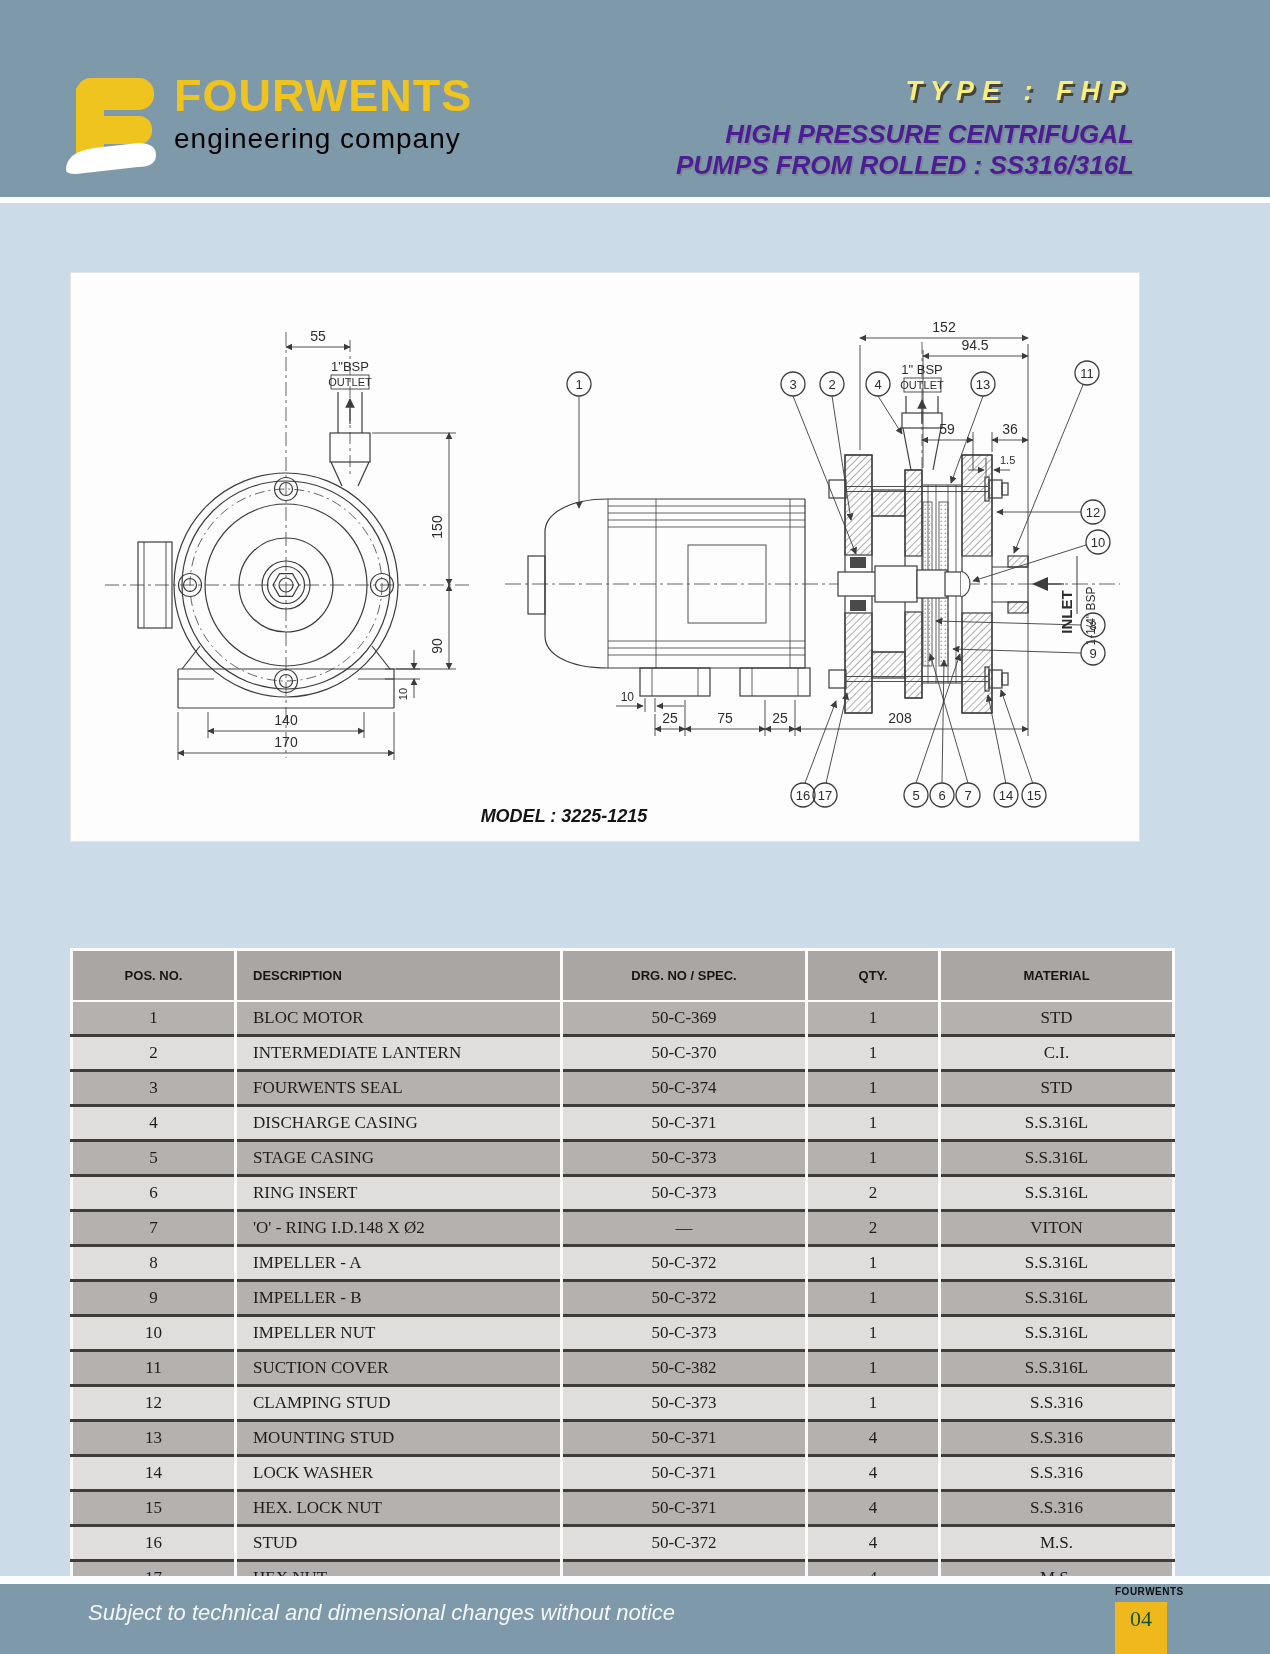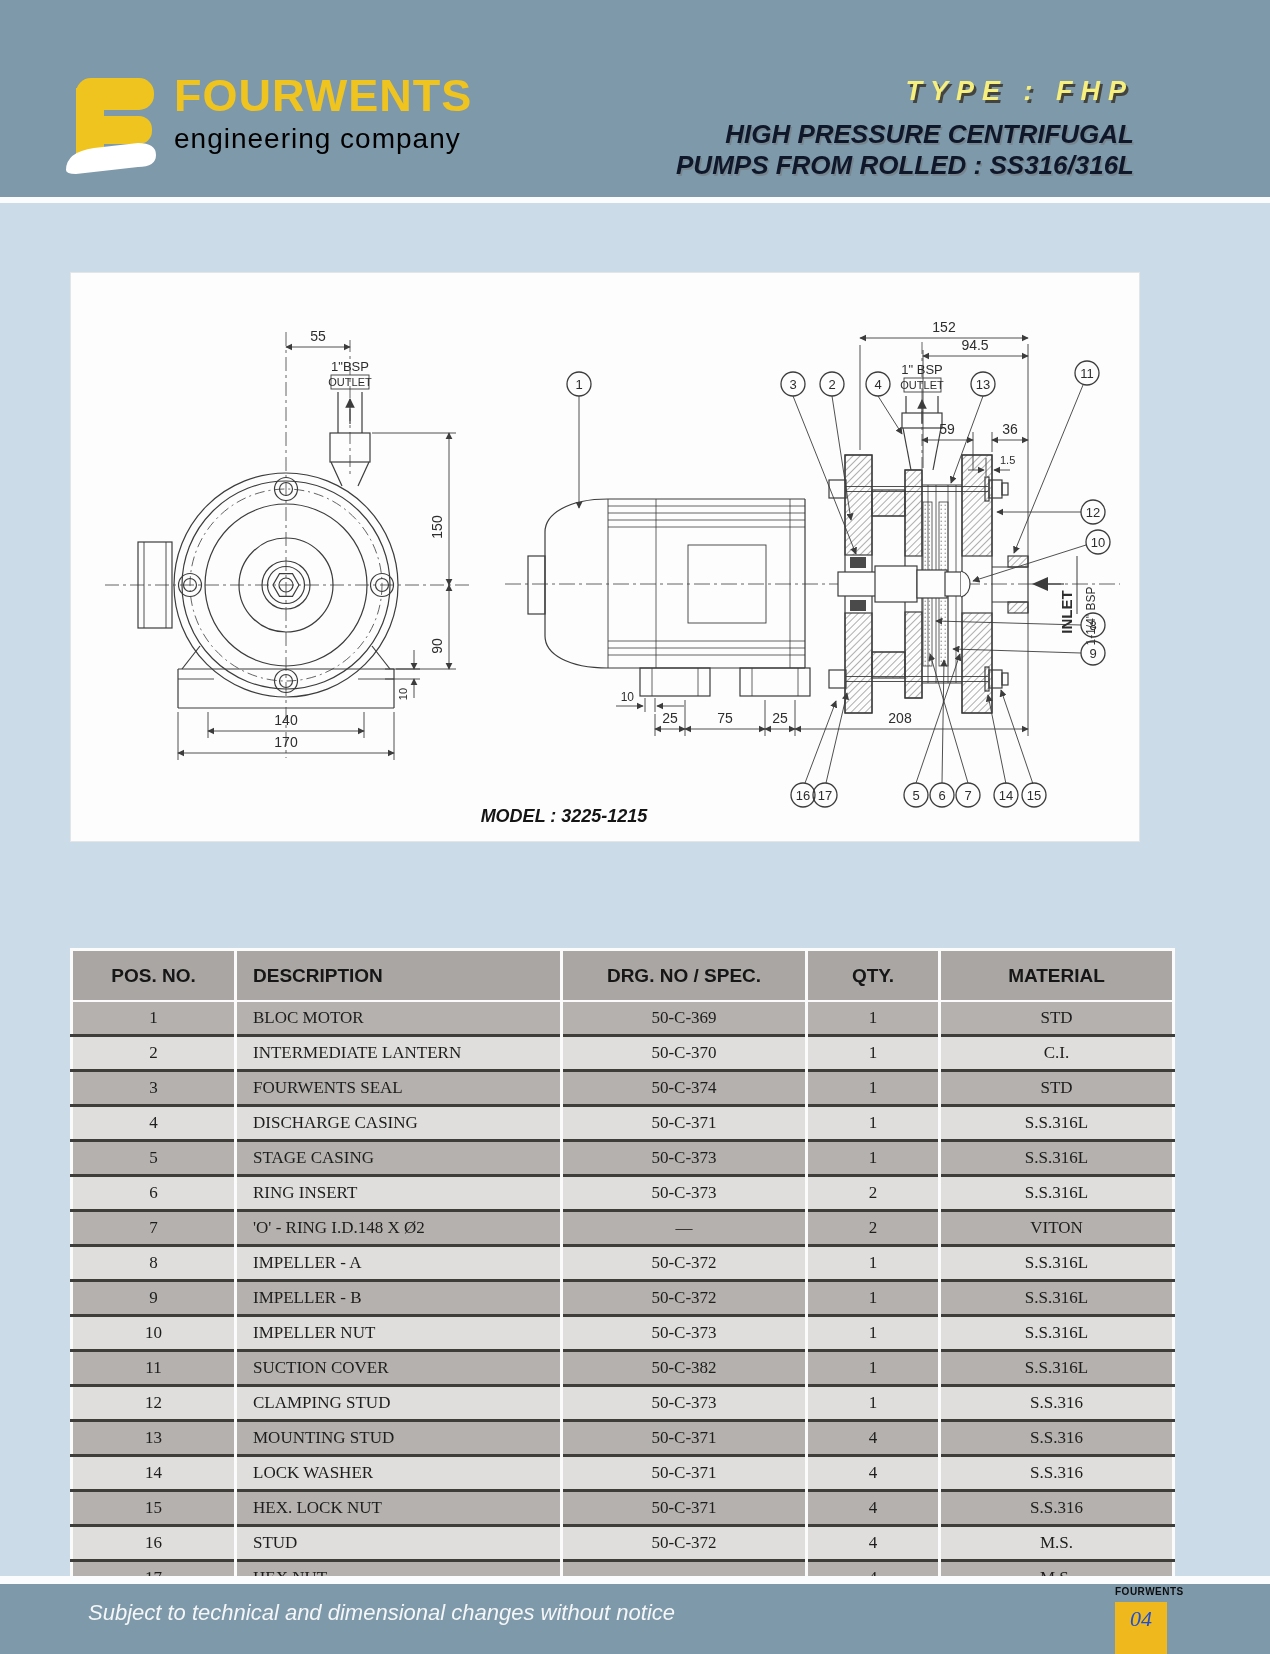--- a/index.html
+++ b/index.html
@@ -7,46 +7,46 @@
 
   
   .header-band{position:absolute;left:0;top:0;width:1270px;height:197px;background:#7e99aa;border-bottom:6px solid #fbfcfd;}
   .logo{position:absolute;left:64px;top:70px;display:flex;align-items:flex-start;}
   .logo-icon{width:94px;height:106px;}
   .logo-words{margin-left:16px;}
   .brand{font-size:45px;font-weight:bold;letter-spacing:1px;color:#f0c41f;line-height:52px;font-family:"Liberation Sans",sans-serif;}
   .brand-sub{font-size:28px;color:#000000;letter-spacing:1px;line-height:34px;font-weight:400;}
   .head-right{position:absolute;top:76px;right:136px;text-align:right;}
   .type-label{font-size:27px;font-weight:bold;letter-spacing:8px;color:#f6ef7d;text-shadow:2.5px 2.5px 0 #45443c;font-style:italic;}
-  .head-title{margin-top:12px;font-size:26px;line-height:31px;font-weight:bold;font-style:italic;color:#0f172a;text-shadow:1.5px 1.5px 0 rgba(110,110,110,0.45);}
+  .head-title{margin-top:12px;font-size:26px;line-height:31px;font-weight:bold;font-style:italic;color:#4c1d95;text-shadow:1.5px 1.5px 0 rgba(110,110,110,0.45);}
 
   
   .panel{position:absolute;left:70px;top:272px;width:1070px;height:570px;background:#fdfdfd;border:1px solid #e3e6e8;box-sizing:border-box;}
   .model-label{position:absolute;left:70px;top:806px;width:988px;text-align:center;font-size:18px;font-weight:bold;font-style:italic;color:#141414;font-family:"Liberation Sans",sans-serif;}
   svg text{font-family:"Liberation Sans",sans-serif;fill:#2d2d2d;}
 
   
   table.parts{position:absolute;left:70px;top:948px;width:1102px;border-collapse:collapse;table-layout:fixed;
     border-left:3px solid #fbfbfb;border-right:3px solid #fbfbfb;border-top:3px solid #fbfbfb;border-bottom:4px solid #32312f;}
-  table.parts th{background:#a9a6a3;height:47px;font-size:19px;font-weight:bold;color:#161616;font-family:"Liberation Sans",sans-serif;}
+  table.parts th{background:#a9a6a3;height:47px;font-size:13px;font-weight:bold;color:#161616;font-family:"Liberation Sans",sans-serif;}
   table.parts td{height:32px;font-size:17px;color:#1d1d1d;text-align:center;font-family:"Liberation Serif",serif;padding:0;}
   table.parts th+th, table.parts td+td{border-left:3px solid #fbfbfb;}
   table.parts tbody tr{border-top:3px solid #3e3d3a;}
   table.parts tbody tr:first-child{border-top:2px solid #fbfbfb;}
   table.parts tbody tr:nth-child(odd) td{background:#b4b1ae;}
   table.parts tbody tr:nth-child(even) td{background:#dfdedc;}
   table.parts td.desc, table.parts th.desc{text-align:left;padding-left:16px;}
 
   
   .footer-sep{position:absolute;left:0;top:1576px;width:1270px;height:8px;background:#fbfcfd;}
   .footer-band{position:absolute;left:0;top:1584px;width:1270px;height:70px;background:#7e99aa;}
   .footer-note{position:absolute;left:88px;top:1600px;font-size:22px;font-style:italic;color:#f4f6f7;}
   .footer-brand{position:absolute;left:1115px;top:1586px;width:52px;text-align:center;font-size:10px;font-weight:bold;letter-spacing:0.5px;color:#0d0d0d;}
   .page-box{position:absolute;left:1115px;top:1602px;width:52px;height:52px;background:#efb91d;text-align:center;}
-  .page-num{font-size:22px;color:#1d4ed8;font-family:"Liberation Serif",serif;line-height:34px;font-style:italic;}
+  .page-num{font-size:22px;color:#14532d;font-family:"Liberation Serif",serif;line-height:34px;}
 </style>
 </head>
 <body>
 
 <div class="header-band">
   <div class="logo">
     <svg class="logo-icon" viewBox="0 0 94 106">
       <rect x="12" y="8" width="78" height="32" rx="15" fill="#f0c41f"></rect>
       <rect x="24" y="46" width="64" height="28" rx="13" fill="#f0c41f"></rect>
       <rect x="12" y="18" width="28" height="72" fill="#f0c41f"></rect>

